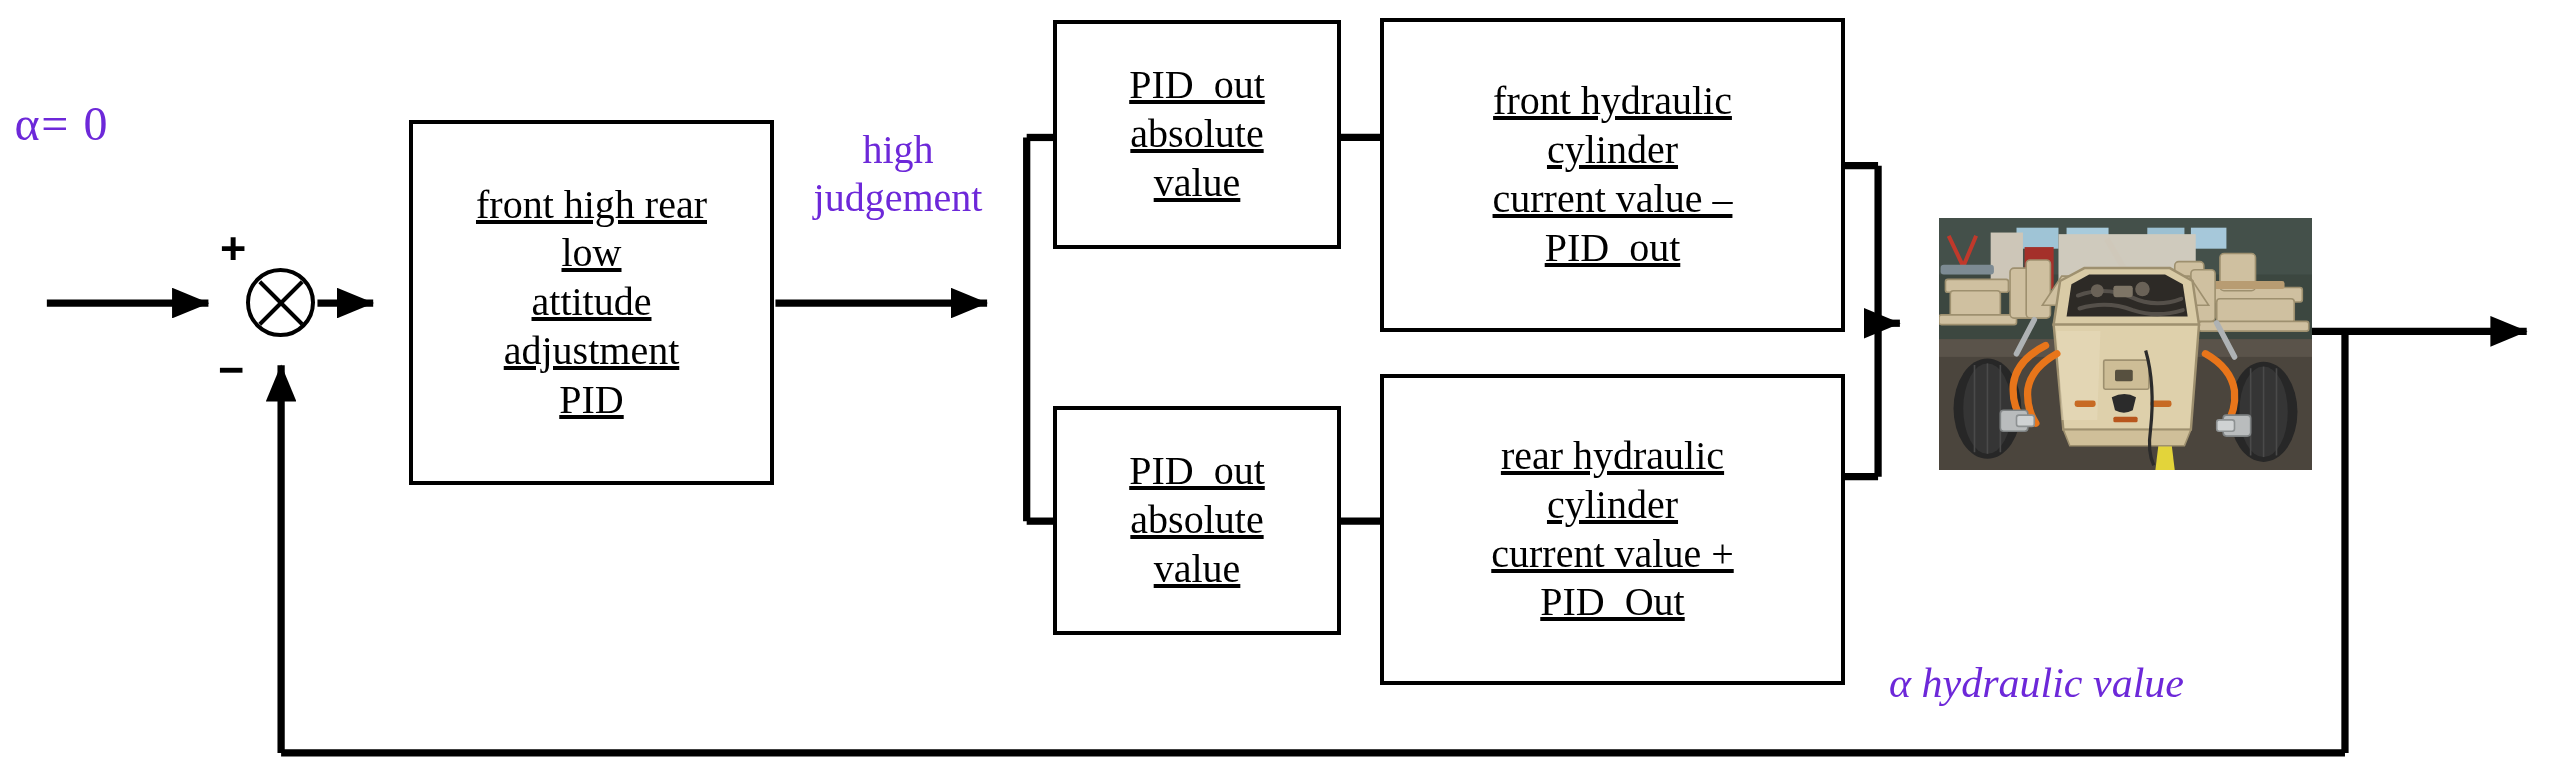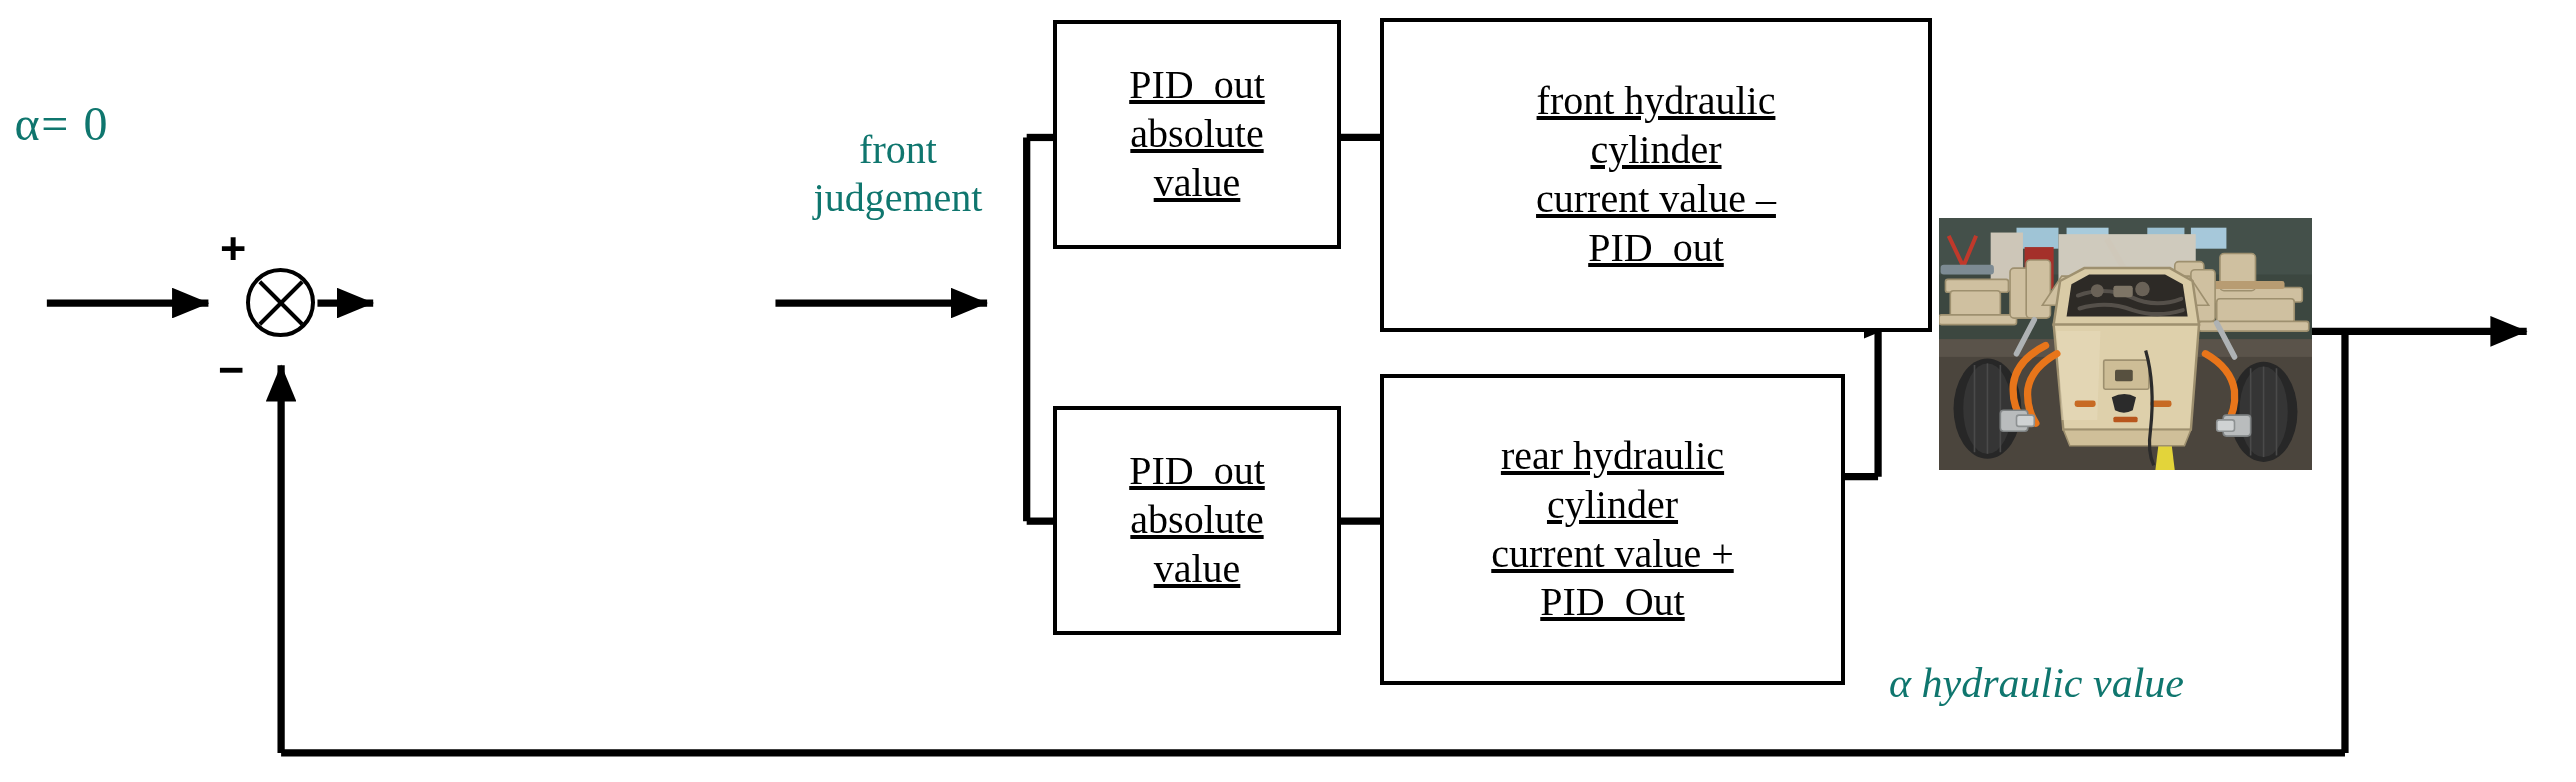--- a/index.html
+++ b/index.html
@@ -43,21 +43,21 @@
     white-space: pre-line;
   }
 
   
   #block-pid        { left: 409px;  top: 120px; width: 365px;  height: 365px; font-size: 40px; }
   #block-pid .blk-text { padding: 0 13px; }
 
   #block-abs-top    { left: 1053px; top: 20px;  width: 288px;  height: 229px; font-size: 40px; }
   #block-abs-bottom { left: 1053px; top: 406px; width: 288px;  height: 229px; font-size: 40px; }
 
-  #block-front-cyl  { left: 1380px; top: 18px;  width: 552px;  height: 314px; font-size: 40px; }
+  #block-front-cyl  { left: 1380px; top: 18px;  width: 465px;  height: 314px; font-size: 40px; }
   #block-front-cyl .blk-text { padding: 0 18px; }
 
   #block-rear-cyl   { left: 1380px; top: 374px; width: 465px;  height: 311px; font-size: 40px; }
   #block-rear-cyl .blk-text { padding: 0 18px; text-align: center; }
 
   
   #summing-junction {
     position: absolute;
     left: 246px;
     top: 268px;
@@ -92,21 +92,21 @@
     font-family: "Liberation Sans", "DejaVu Sans", sans-serif;
     line-height: 1;
     user-select: none;
   }
   #sign-plus  { left: 220px; top: 226px; font-size: 45px; font-weight: 700; }
   #sign-minus { left: 218px; top: 347px; font-size: 45px; font-weight: 700; }
 
   
   .free-label {
     position: absolute;
-    color: #0f766e;
+    color: #6d28d9;
     white-space: pre-line;
     line-height: 1.2;
     text-align: center;
   }
   #label-setpoint {
     left: 14.5px; top: 95px;
     font-size: 48px;
     letter-spacing: 1.6px;
     text-align: left;
   }
@@ -180,22 +180,29 @@
   <div class="free-label" id="label-setpoint">α=  0</div>
 
   <div id="summing-junction">
     <div class="sj-circle"></div>
     <div class="sj-bar a"></div>
     <div class="sj-bar b"></div>
   </div>
   <div class="sign" id="sign-plus">+</div>
   <div class="sign" id="sign-minus">−</div>
 
-
-  <div class="free-label" id="label-limit-judgement">front
+  <div class="blk" id="block-pid">
+    <span class="blk-text">front high rear
+low
+attitude
+adjustment
+PID</span>
+  </div>
+
+  <div class="free-label" id="label-limit-judgement">high
 judgement</div>
 
   <div class="blk" id="block-abs-top">
     <span class="blk-text">PID_out
 absolute
 value</span>
   </div>
 
   <div class="blk" id="block-abs-bottom">
     <span class="blk-text">PID_out

